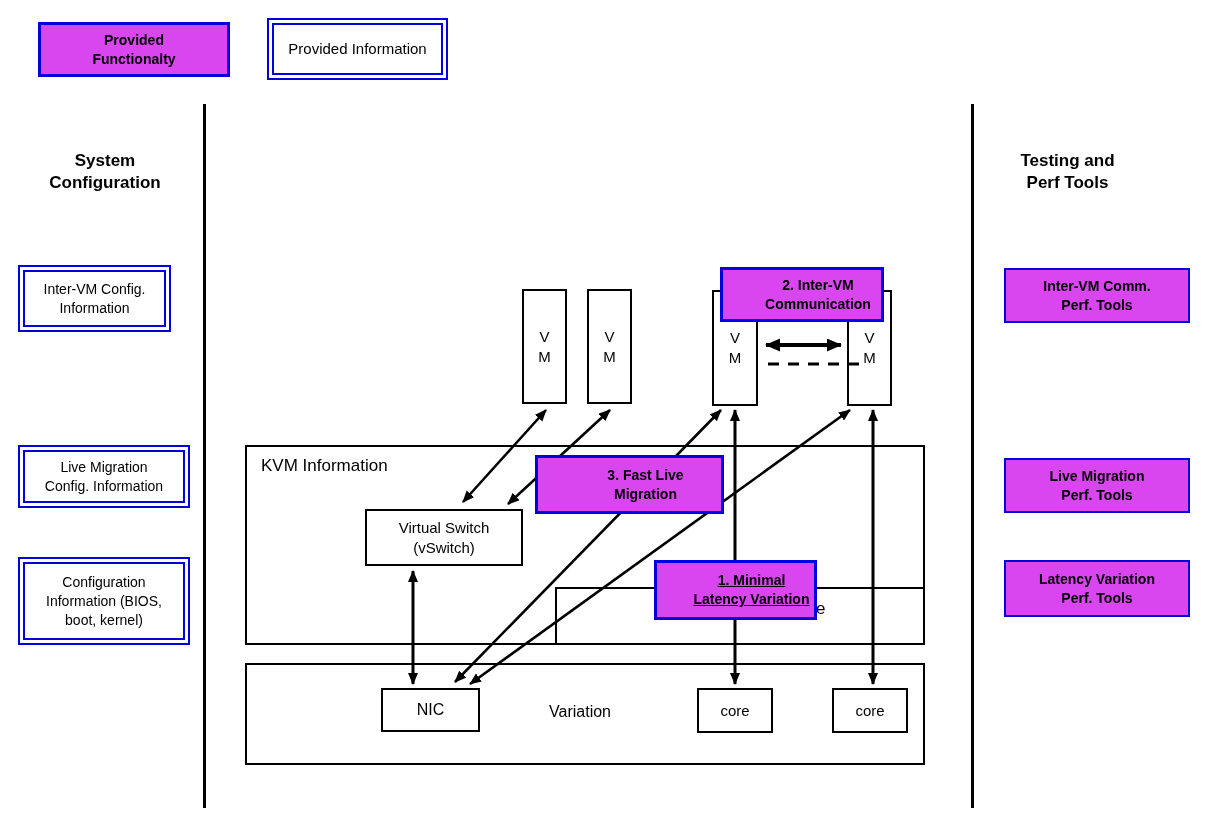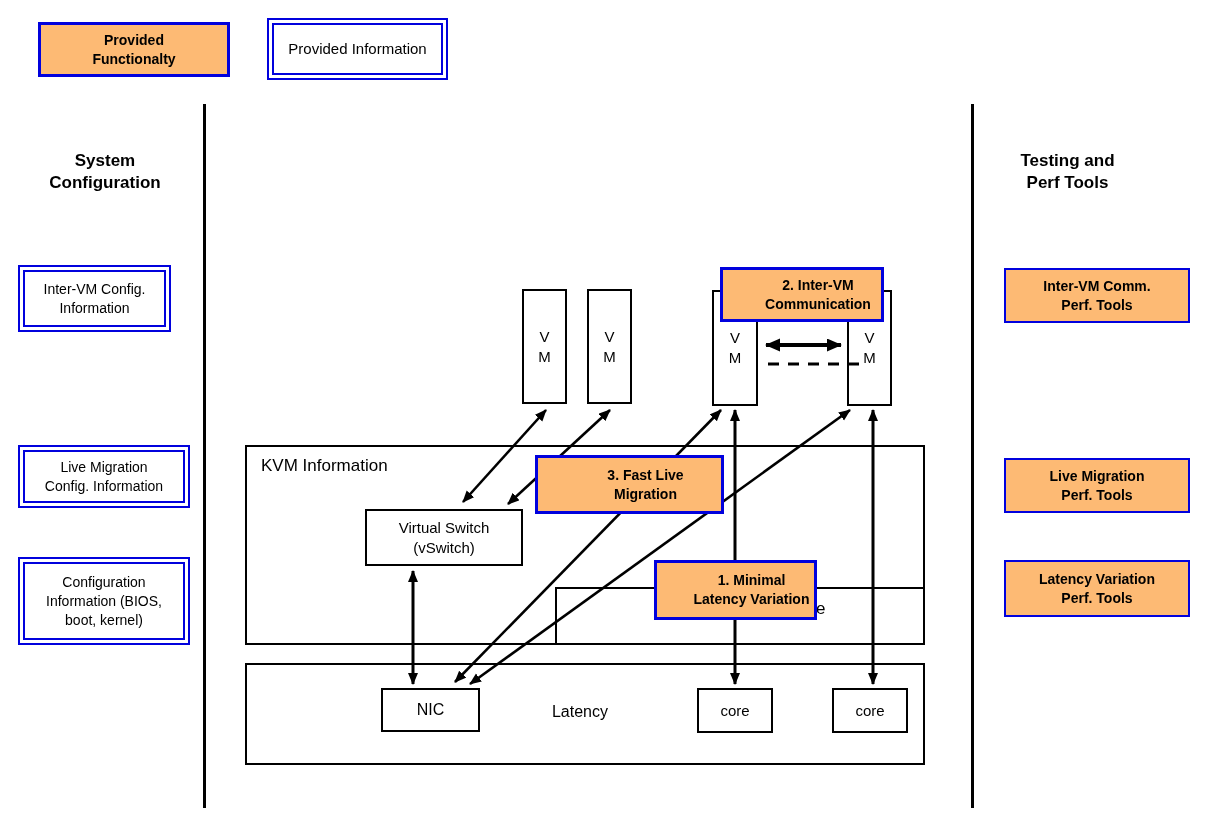--- a/index.html
+++ b/index.html
@@ -6,21 +6,21 @@
   .canvas{
     position:relative;width:1206px;height:829px;background:#fff;overflow:hidden;
     font-family:"Liberation Sans","DejaVu Sans",sans-serif;color:#000;
   }
   .abs{position:absolute;box-sizing:border-box;}
   .ml{white-space:pre-line;}
   .center{display:flex;align-items:center;justify-content:center;text-align:center;}
   
   .blackbox{border:2px solid #000;background:#fff;z-index:5;}
   
-  .bluebox{border:2px solid #0101dd;background:#fdba74;font-weight:bold;z-index:5;}
+  .bluebox{border:2px solid #0101dd;background:#d946ef;font-weight:bold;z-index:5;}
   .callout{z-index:20;padding-left:32px;}
   
   .dbl{border:2px solid #0101dd;background:#fff;padding:3px;z-index:5;}
   .dbl-inner{border:2px solid #0101dd;width:100%;height:100%;box-sizing:border-box;
     display:flex;align-items:center;justify-content:center;text-align:center;}
   .heading{font-weight:bold;font-size:17px;line-height:22px;text-align:center;z-index:5;}
   .vline{background:#000;width:3px;z-index:4;}
   .arrows{position:absolute;left:0;top:0;z-index:10;}
   .f14{font-size:14px;line-height:19px;}
   .f15{font-size:15px;line-height:20px;}
@@ -67,21 +67,21 @@
   <div class="abs bluebox center f14 ml" style="left:1004px;top:560px;width:186px;height:57px;">Latency Variation
 Perf. Tools</div>
 
   <div class="abs blackbox" style="left:245px;top:445px;width:680px;height:200px;"></div>
   <div class="abs f17" style="left:261px;top:455px;z-index:6;">KVM Information</div>
 
   <div class="abs blackbox" style="left:555px;top:587px;width:370px;height:58px;"></div>
   <div class="abs f17" style="left:816px;top:598px;z-index:6;">e</div>
 
   <div class="abs blackbox" style="left:245px;top:663px;width:680px;height:102px;"></div>
-  <div class="abs f16" style="left:500px;top:702px;width:160px;text-align:center;z-index:6;">Latency</div>
+  <div class="abs f16" style="left:500px;top:702px;width:160px;text-align:center;z-index:6;">Variation</div>
 
   <div class="abs blackbox center f15 ml" style="left:522px;top:289px;width:45px;height:115px;">V
 M</div>
   <div class="abs blackbox center f15 ml" style="left:587px;top:289px;width:45px;height:115px;">V
 M</div>
   <div class="abs blackbox center f15 ml" style="left:712px;top:290px;width:46px;height:116px;">V
 M</div>
   <div class="abs blackbox center f15 ml" style="left:847px;top:290px;width:45px;height:116px;">V
 M</div>
 
@@ -113,16 +113,16 @@
     <line x1="470" y1="684" x2="850" y2="410" stroke="#000" stroke-width="2.6" marker-start="url(#ah)" marker-end="url(#ah)"></line>
 
     <line x1="766" y1="345" x2="841" y2="345" stroke="#000" stroke-width="4" marker-start="url(#ahBig)" marker-end="url(#ahBig)"></line>
     <line x1="768" y1="364" x2="864" y2="364" stroke="#000" stroke-width="3" stroke-dasharray="11,9"></line>
   </svg>
 
   <div class="abs bluebox callout center f14 ml" style="left:720px;top:267px;width:164px;height:55px;border-width:3px;">2. Inter-VM
 Communication</div>
   <div class="abs bluebox callout center f14 ml" style="left:535px;top:455px;width:189px;height:59px;border-width:3px;">3. Fast Live
 Migration</div>
-  <div class="abs bluebox callout center f14 ml" style="left:654px;top:560px;width:163px;height:60px;border-width:3px;">1. Minimal
+  <div class="abs bluebox callout center f14 ml" style="left:654px;top:560px;width:163px;height:60px;border-width:3px;text-decoration:underline;">1. Minimal
 Latency Variation</div>
 
 </div>
 
 </body></html>

